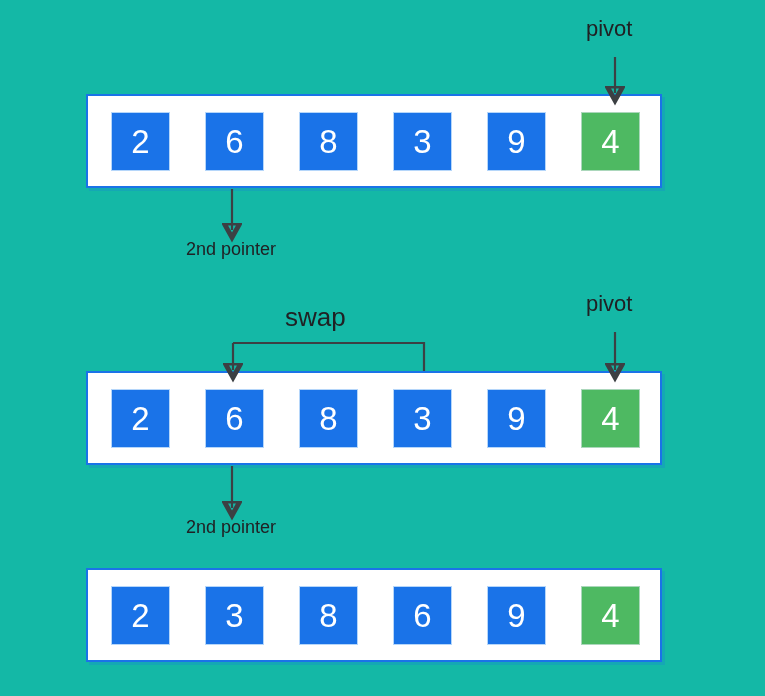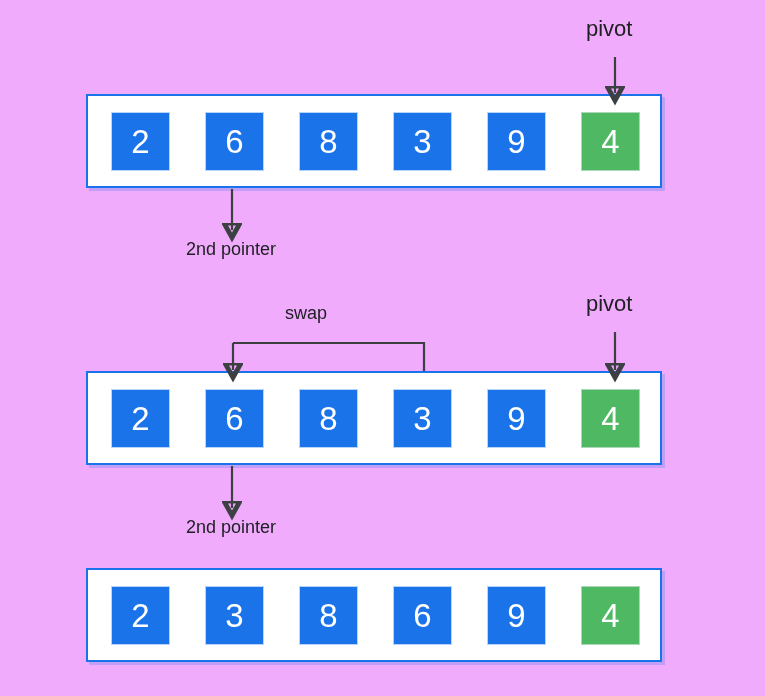--- a/index.html
+++ b/index.html
@@ -8,21 +8,21 @@
     background: #ffffff;
   }
   body {
     font-family: "Liberation Sans", sans-serif;
     -webkit-font-smoothing: antialiased;
   }
   #canvas {
     position: relative;
     width: 765px;
     height: 696px;
-    background: #f0abfc;
+    background: #14b8a6;
     overflow: hidden;
   }
 
   
   .array-box {
     position: absolute;
     box-sizing: border-box;
     border: 2px solid #1a73e8;
     background: #ffffff;
     box-shadow: 3px 3px 0 0 rgba(26,115,232,0.22);
@@ -46,21 +46,21 @@
 
   
   .label {
     position: absolute;
     color: #202124;
     font-family: "Liberation Sans", sans-serif;
     white-space: nowrap;
     line-height: 1.15;
   }
   .label.pivot   { font-size: 22px; }
-  .label.swap    { font-size: 18px; }
+  .label.swap    { font-size: 26px; }
   .label.pointer { font-size: 18px; }
 
   
   #connectors {
     position: absolute;
     left: 0;
     top: 0;
     width: 765px;
     height: 696px;
     pointer-events: none;

